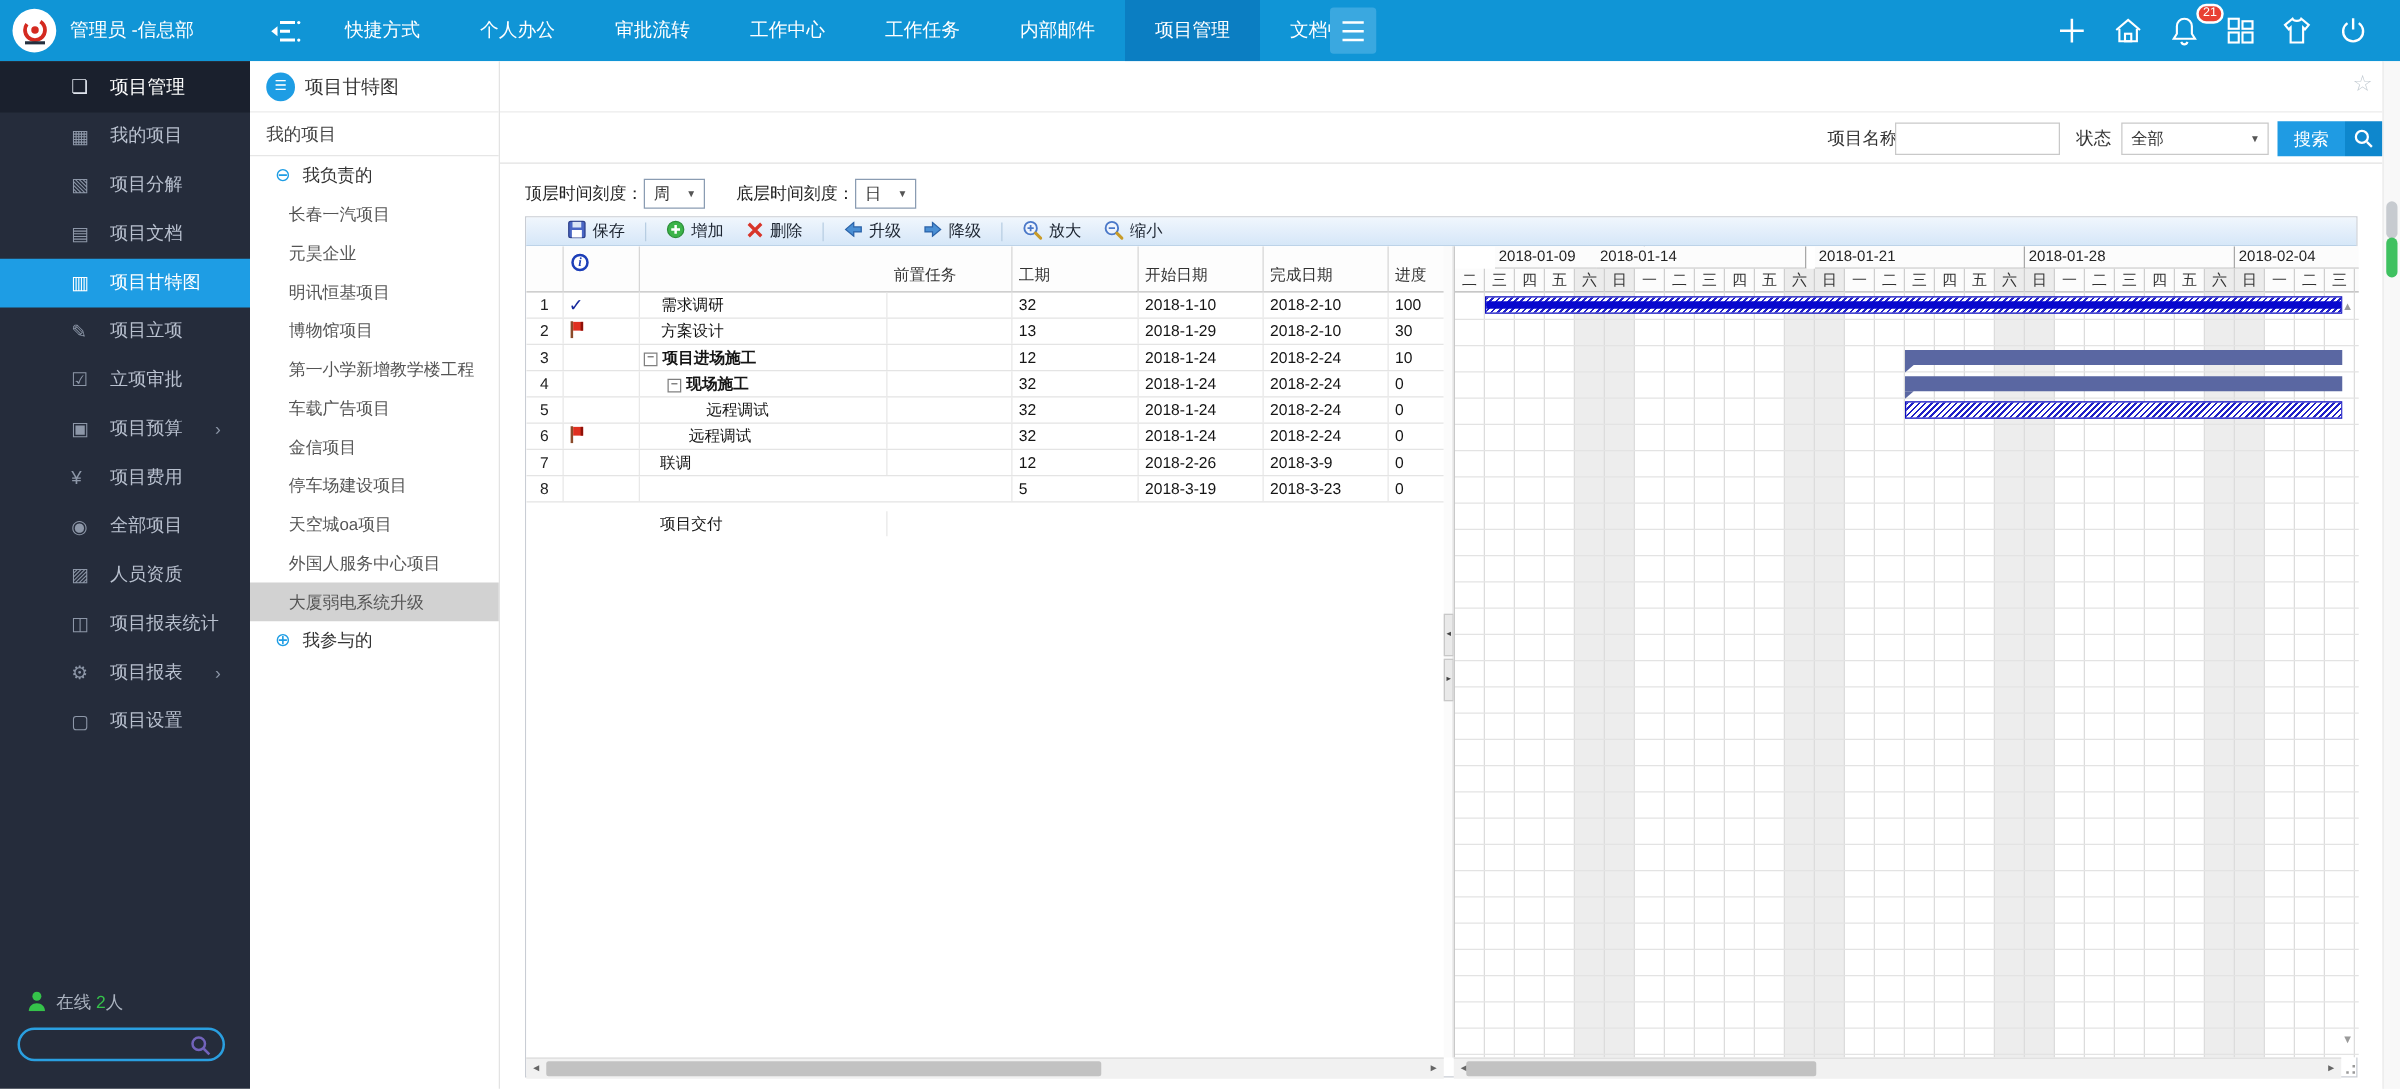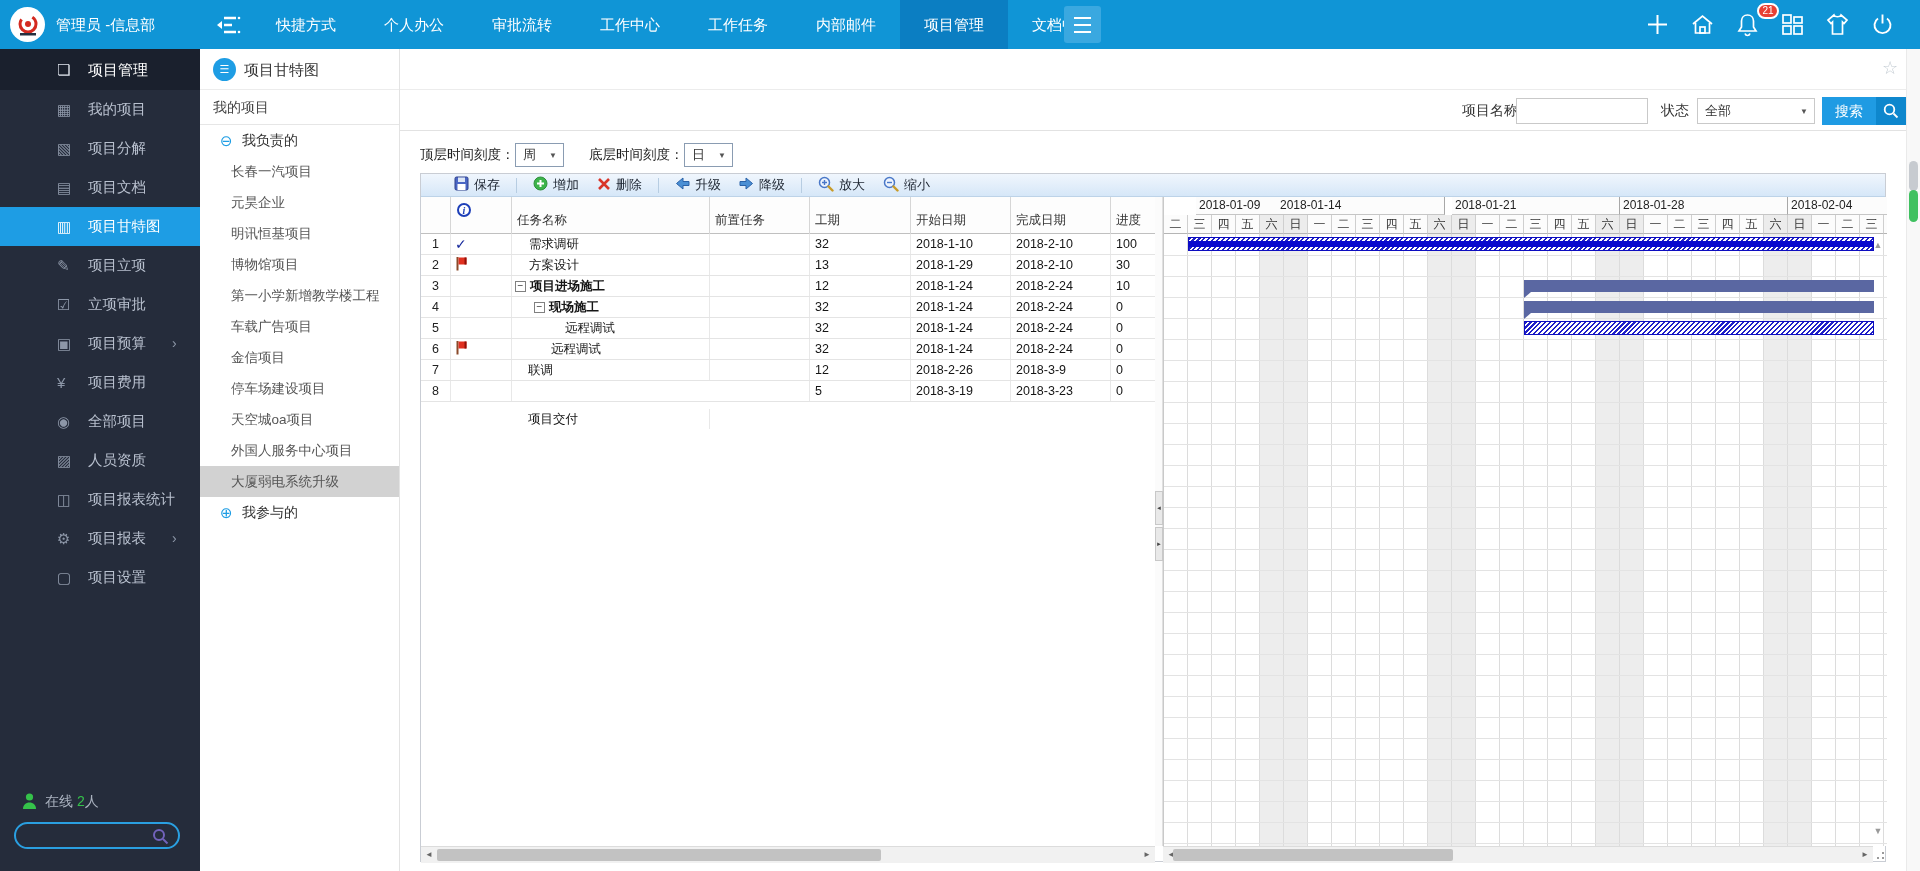--- a/index.html
+++ b/index.html
@@ -415,23 +415,20 @@
               <path d="M10.5 10.5l4 4" stroke="#c89b28" stroke-width="2.4" stroke-linecap="round"></path>
             </svg></span>
           <span>缩小</span>
         </div>
       </div>
     <div class="gtable">
         <div class="gt-header">
           <div class="gt-hcell" style="left: 0px; width: 30px;"></div>
           <div class="gt-hcell" style="left: 30px; width: 61px;">
             <span class="info-ic">i</span>
-          </div>
-          <div class="gt-hcell" style="left: 91px; width: 198px;">
-            <span class="hlabel">任务名称</span>
           </div>
           <div class="gt-hcell" style="left: 289px; width: 100px;">
             <span class="hlabel">前置任务</span>
           </div>
           <div class="gt-hcell" style="left: 389px; width: 101px;">
             <span class="hlabel">工期</span>
           </div>
           <div class="gt-hcell" style="left: 490px; width: 100px;">
             <span class="hlabel">开始日期</span>
           </div>

